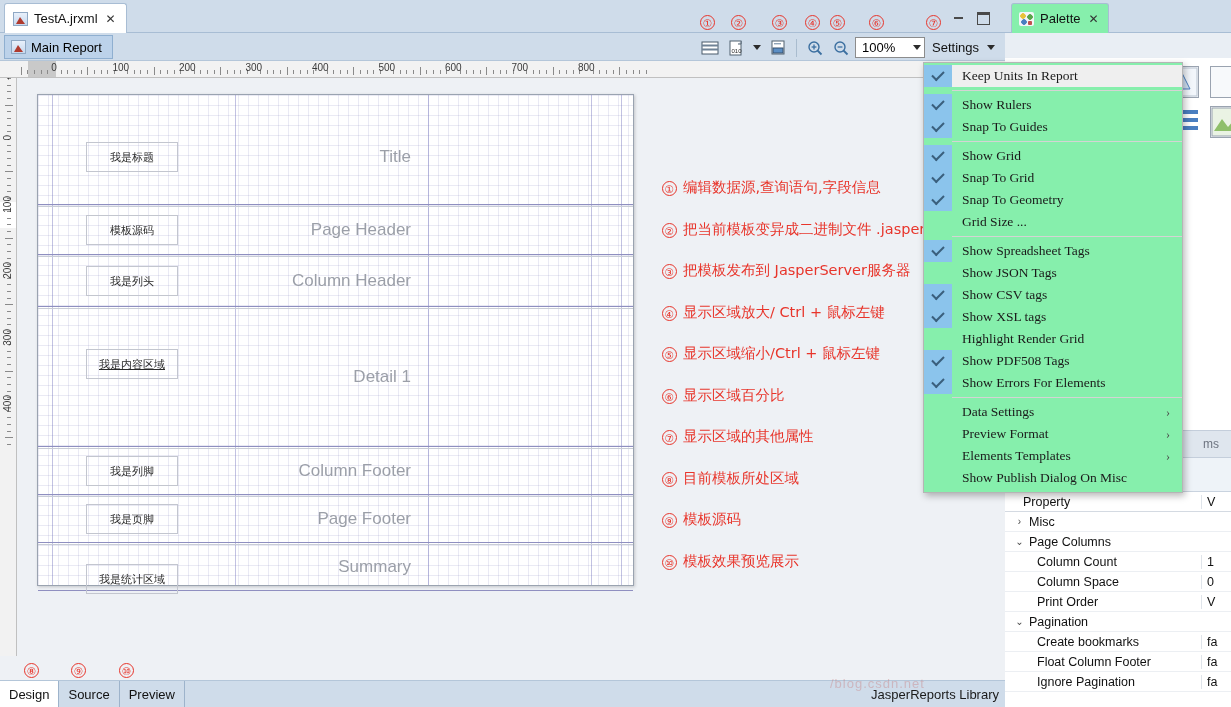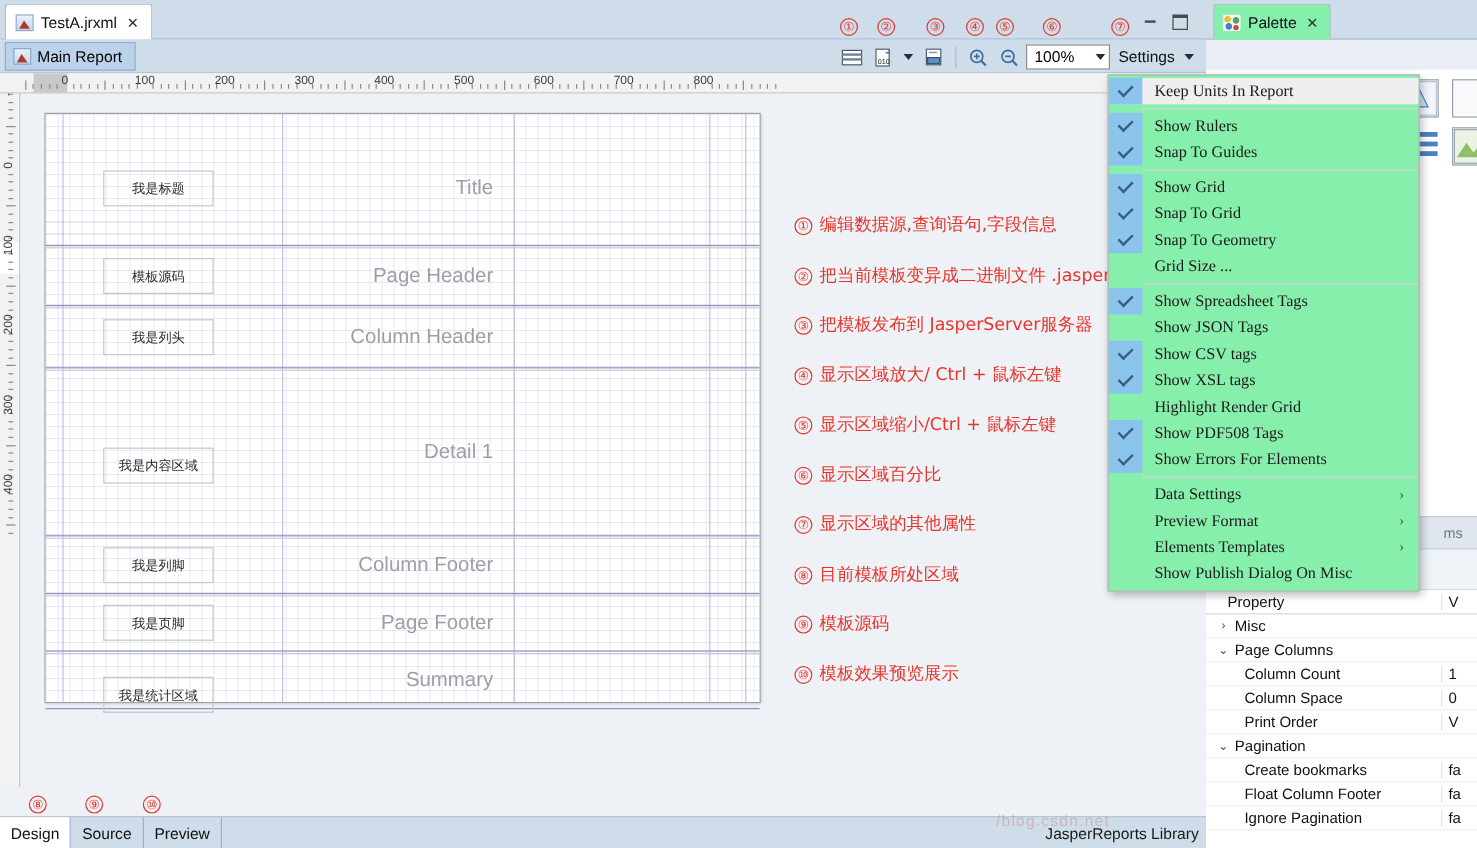--- a/index.html
+++ b/index.html
@@ -567,21 +567,21 @@
           <div class="band" style="top: 110px; height: 50px;">
             <div class="band-label">Page Header</div>
             <div class="band-elem" style="top: 10px;">模板源码</div>
           </div>
           <div class="band" style="top: 160px; height: 52px;">
             <div class="band-label">Column Header</div>
             <div class="band-elem" style="top: 11px;">我是列头</div>
           </div>
           <div class="band" style="top: 212px; height: 140px;">
             <div class="band-label">Detail 1</div>
-            <div class="band-elem" style="top: 66px;">我是内容区域</div>
+            <div class="band-elem" style="top: 42px; text-decoration: underline;">我是内容区域</div>
           </div>
           <div class="band" style="top: 352px; height: 48px;">
             <div class="band-label">Column Footer</div>
             <div class="band-elem" style="top: 9px;">我是列脚</div>
           </div>
           <div class="band" style="top: 400px; height: 48px;">
             <div class="band-label">Page Footer</div>
             <div class="band-elem" style="top: 9px;">我是页脚</div>
           </div>
           <div class="band" style="top: 448px; height: 48px;">

